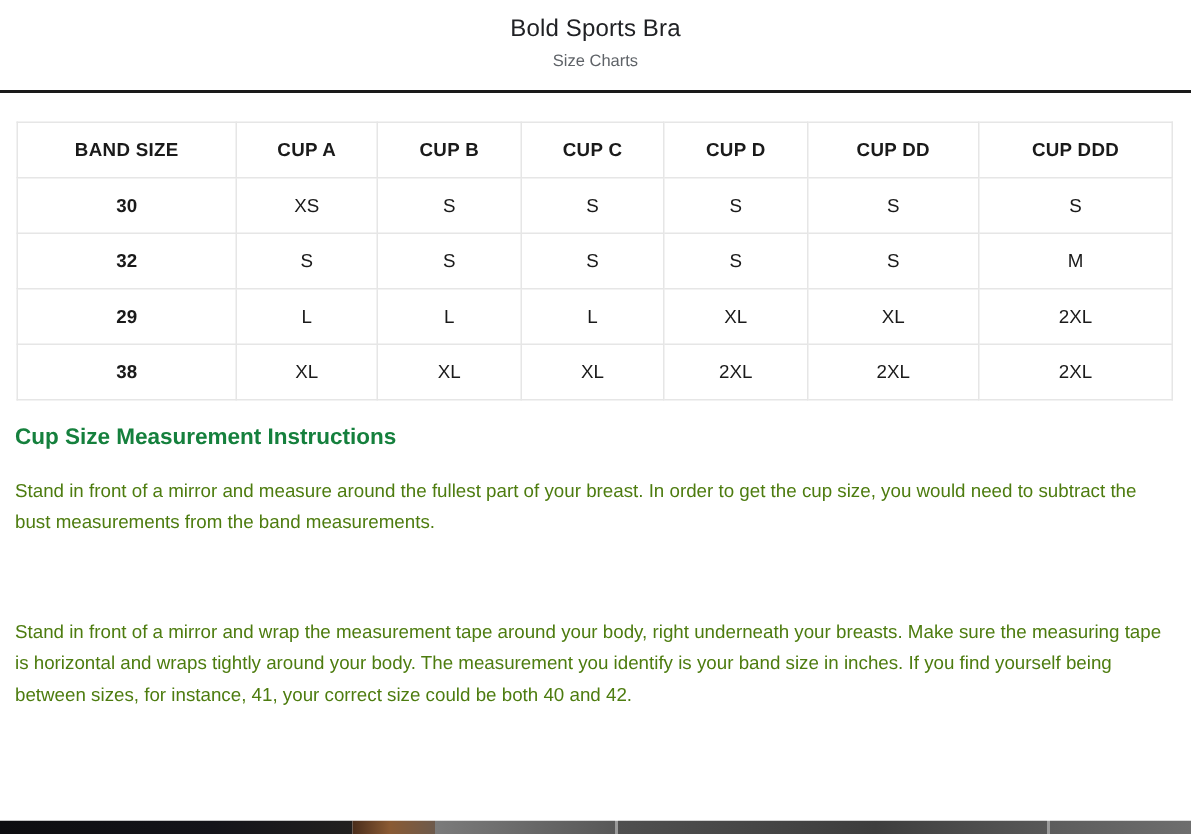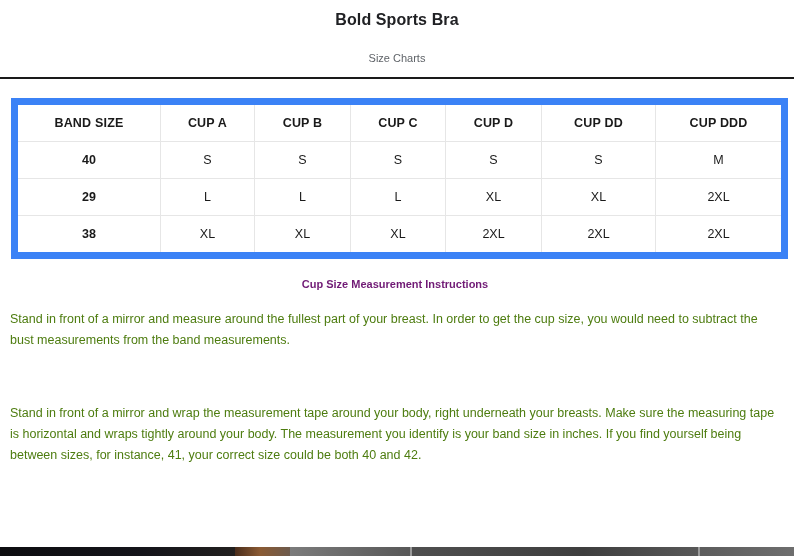--- a/index.html
+++ b/index.html
@@ -24,47 +24,47 @@
     box-sizing: border-box;
   }
 
   
   .header {
     padding-top: 10px;
     text-align: center;
   }
   .header-title {
     font-size: 16px;
-    font-weight: bold;
+    font-weight: normal;
     color: #202124;
     line-height: 20px;
     letter-spacing: 0.1px;
   }
   .header-subtitle {
     font-size: 11px;
     font-weight: normal;
     color: #5f6368;
     line-height: 16px;
-    margin-top: 20px;
+    margin-top: 3px;
   }
   .header-rule {
     margin-top: 11px;
     border-top: 2px solid #1a1a1a;
     width: 794px;
   }
 
   
   .table-wrap {
     padding: 19px 13px 0 11px;
   }
   table.size-chart {
     width: 770px;
     border-collapse: collapse;
     table-layout: fixed;
-    border: 7px solid #3b82f6;
+    border: 1px solid #3b82f6;
   }
   table.size-chart th,
   table.size-chart td {
     border: 1px solid #e6e6e6;
     text-align: center;
     vertical-align: middle;
     height: 36px;
     font-size: 12.5px;
     color: #1a1a1a;
     padding: 0;
@@ -85,25 +85,24 @@
   col.c-cup-c { width: 95px; }
   col.c-cup-d { width: 96px; }
   col.c-cup-dd { width: 114px; }
   col.c-cup-ddd { width: 129px; }
 
   
   .instructions {
     padding: 0 14px 0 10px;
   }
   .inst-heading {
-    font-size: 11px;
+    font-size: 15px;
     font-weight: bold;
-    color: #701a75;
+    color: #15803d;
     line-height: 18px;
-    text-align: center;
   }
   .inst-para {
     font-size: 12.5px;
     font-weight: normal;
     color: #4d7c0f;
     line-height: 21px;
   }
   .gap-h1 { height: 16px; }
   .gap-p1 { height: 16px; }
   .gap-h2 { height: 16px; }
@@ -156,21 +155,30 @@
           <th>CUP A</th>
           <th>CUP B</th>
           <th>CUP C</th>
           <th>CUP D</th>
           <th>CUP DD</th>
           <th>CUP DDD</th>
         </tr>
       </thead>
       <tbody>
         <tr>
-          <td class="band">40</td>
+          <td class="band">30</td>
+          <td class="cup">XS</td>
+          <td class="cup">S</td>
+          <td class="cup">S</td>
+          <td class="cup">S</td>
+          <td class="cup">S</td>
+          <td class="cup">S</td>
+        </tr>
+        <tr>
+          <td class="band">32</td>
           <td class="cup">S</td>
           <td class="cup">S</td>
           <td class="cup">S</td>
           <td class="cup">S</td>
           <td class="cup">S</td>
           <td class="cup">M</td>
         </tr>
         <tr>
           <td class="band">29</td>
           <td class="cup">L</td>

